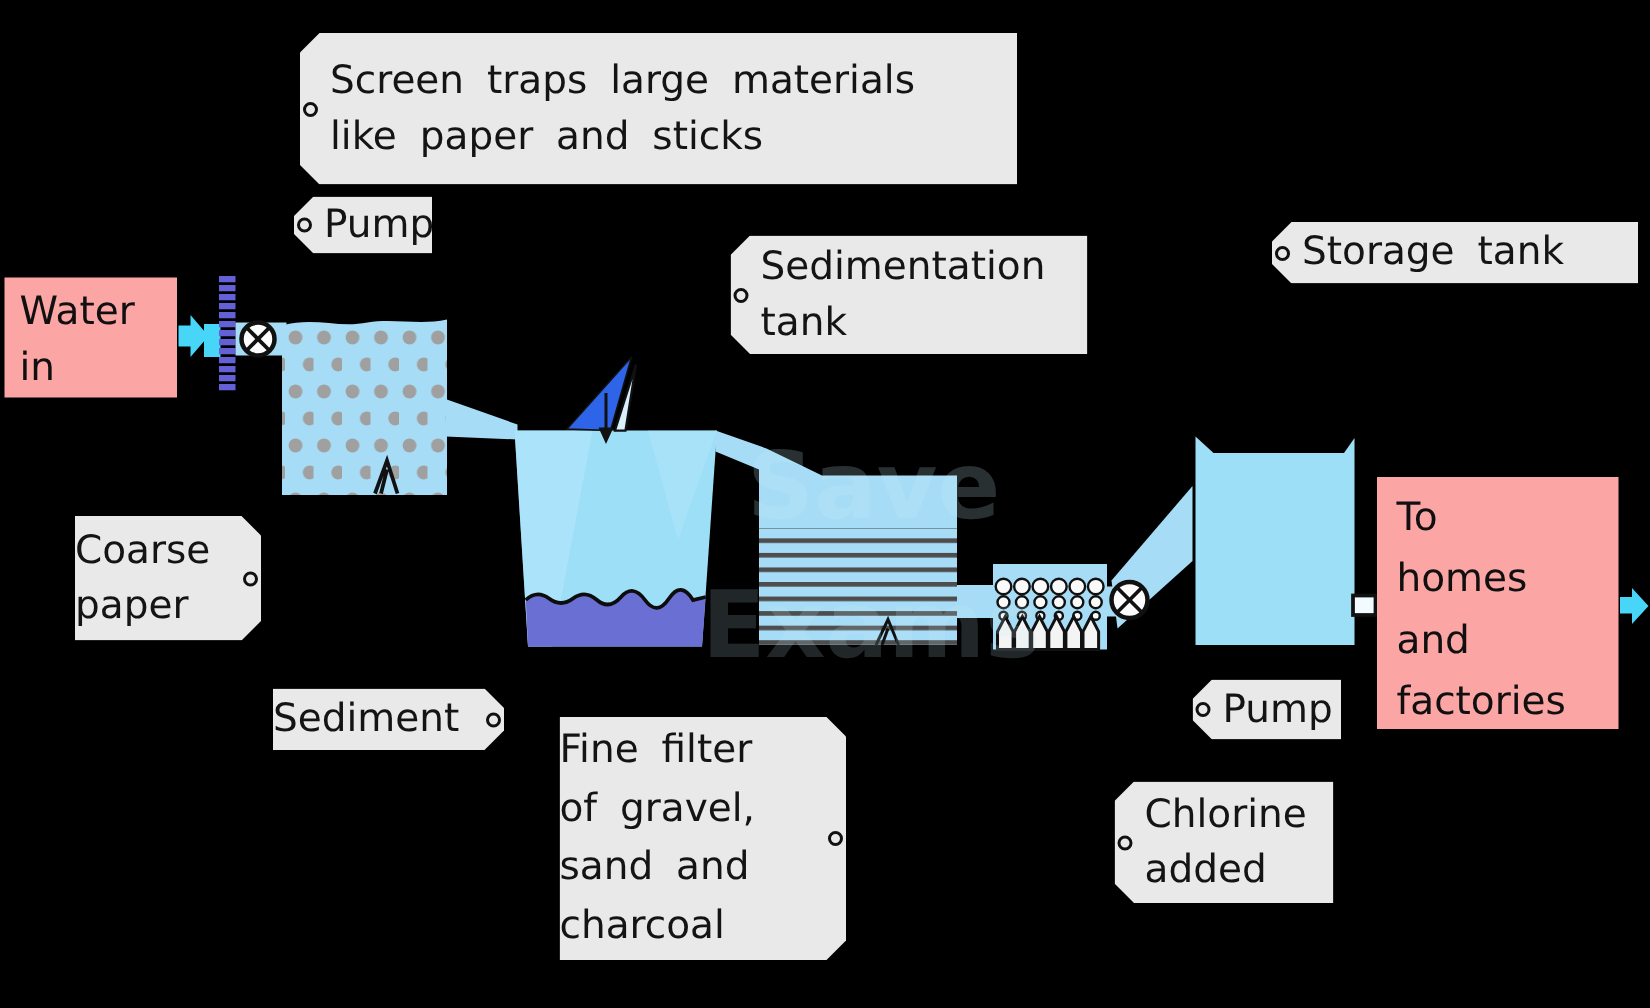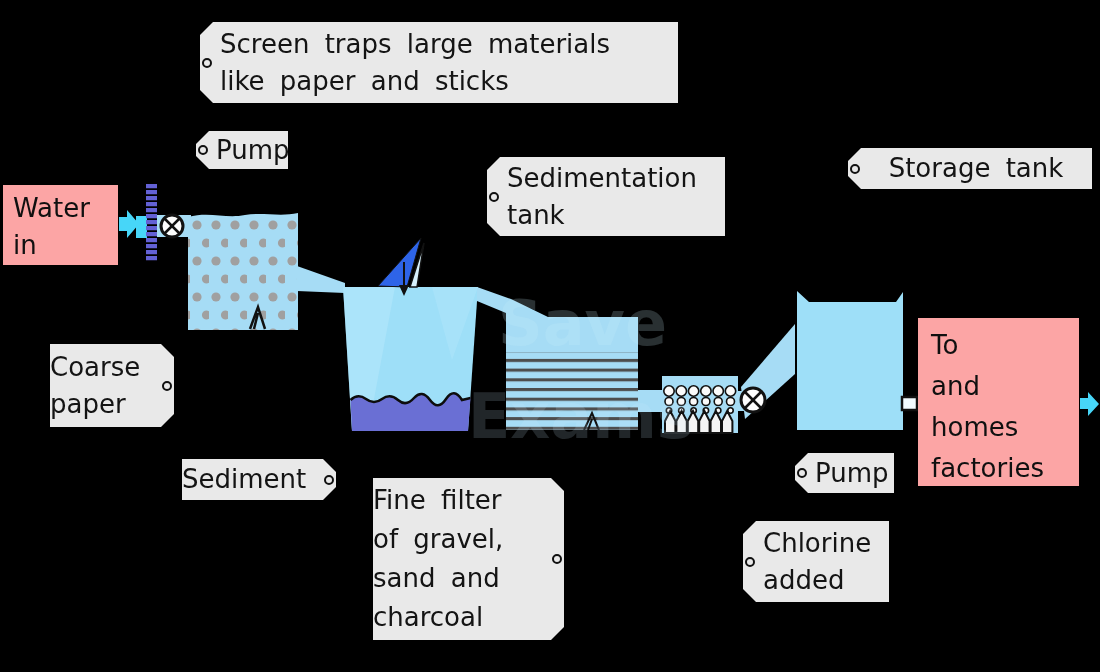--- a/index.html
+++ b/index.html
@@ -122,43 +122,43 @@
     <text x="498" y="345" font-size="62" font-weight="bold" fill="#cfeffc" fill-opacity="0.2">Save</text>
     <text x="468" y="438" font-size="62" font-weight="bold" fill="#cfeffc" fill-opacity="0.16">Exams</text>
   </svg>
 
   <div class="node" id="water-in">
     <span class="line">Water</span>
     <span class="line">in</span>
   </div>
   <div class="node" id="to-homes">
     <span class="line">To</span>
+    <span class="line">homes</span>
     <span class="line">and</span>
-    <span class="line">homes</span>
     <span class="line">factories</span>
   </div>
 
-  <div class="tag pin-left" style="left:200px;top:22px;width:478px;height:81px;">
+  <div class="tag pin-left" style="left:200px;top:22px;width:478px;height:101px;">
     <span class="pin"></span>
     <span class="line">Screen traps large materials</span>
     <span class="line">like paper and sticks</span>
   </div>
 
   <div class="tag pin-left" style="left:196px;top:131px;width:92px;height:38px;">
     <span class="pin"></span>
     <span class="line">Pump</span>
   </div>
 
   <div class="tag pin-left" style="left:487px;top:127px;width:238px;height:79px;margin-top:30px;">
     <span class="pin"></span>
     <span class="line">Sedimentation</span>
     <span class="line">tank</span>
   </div>
 
-  <div class="tag pin-left" style="left:848px;top:148px;width:244px;height:41px;text-align:center;">
+  <div class="tag pin-left" style="left:848px;top:148px;width:244px;height:41px;">
     <span class="pin"></span>
     <span class="line">Storage tank</span>
   </div>
 
   <div class="tag pin-right" style="left:50px;top:344px;width:124px;height:83px;">
     <span class="pin"></span>
     <span class="line">Coarse</span>
     <span class="line">paper</span>
   </div>
 

